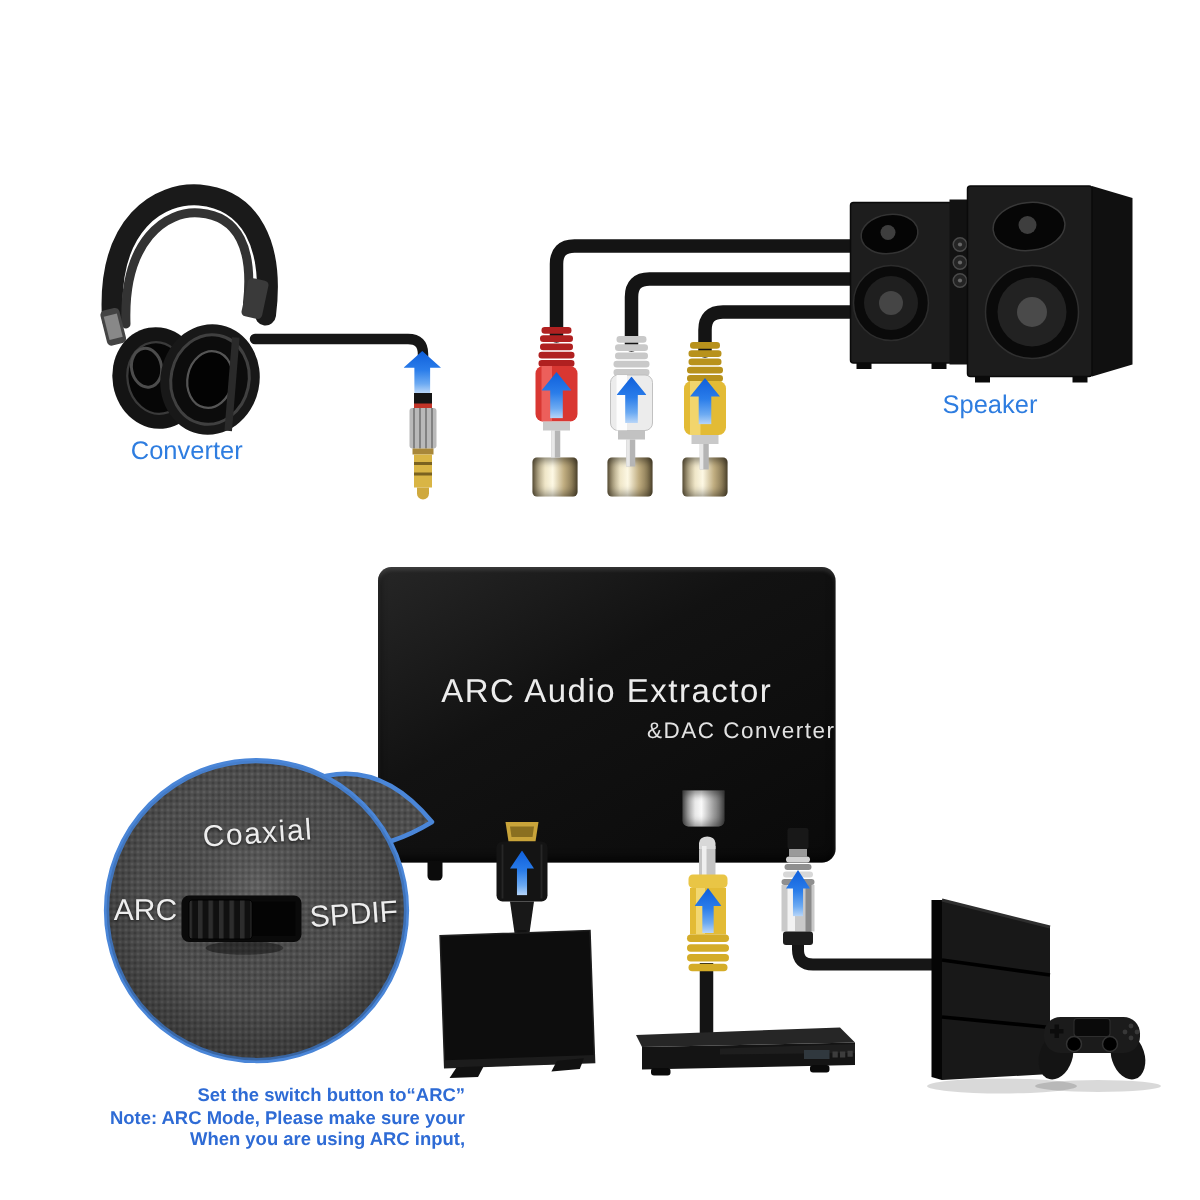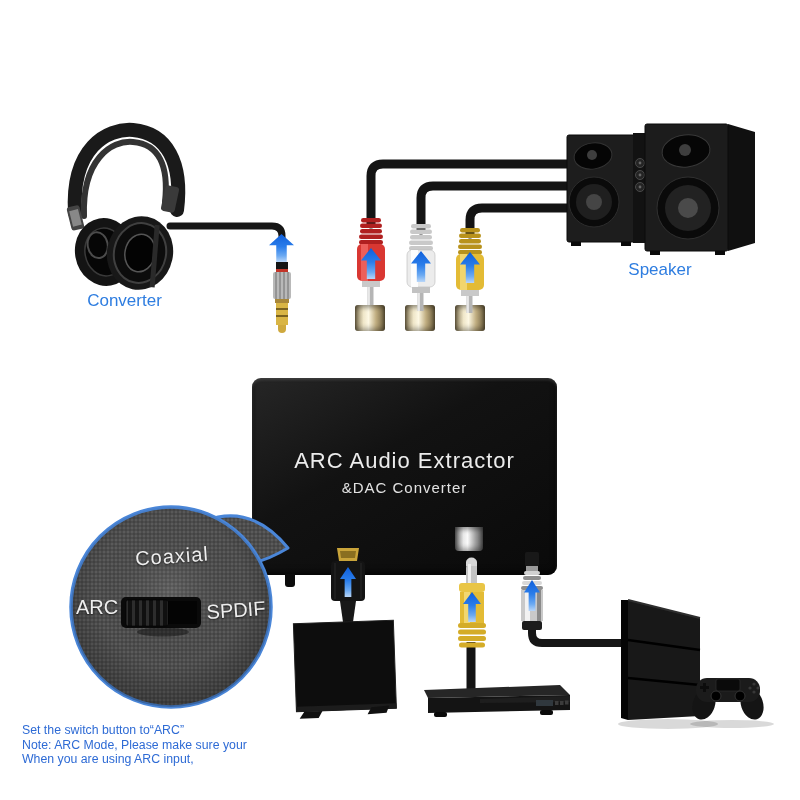--- a/index.html
+++ b/index.html
@@ -5,37 +5,37 @@
   html,body{margin:0;padding:0;background:#fff;}
   #canvas{position:relative;width:800px;height:800px;background:#ffffff;overflow:hidden;
           font-family:"Liberation Sans", sans-serif;}
   .abs{position:absolute;}
   
   .device{position:absolute;left:252px;top:330px;width:305px;height:197px;border-radius:9px;
           background:linear-gradient(150deg,#262626 0%,#121212 40%,#0a0a0a 100%);
           box-shadow:inset 0 2px 3px rgba(255,255,255,.14), inset 0 -3px 6px rgba(0,0,0,.7);margin-top:48px;}
   .device-title{position:absolute;left:0;right:0;top:70px;text-align:center;color:#ececec;
           font-size:22px;letter-spacing:1px;font-weight:400;}
-  .device-subtitle{position:absolute;left:0;right:0;top:101px;text-align:center;color:#e2e2e2;
+  .device-subtitle{position:absolute;left:0;right:0;top:101px;text-align:right;color:#e2e2e2;
           font-size:15px;letter-spacing:1px;font-weight:400;}
   .switch-tab{position:absolute;left:33px;bottom:-12px;width:10px;height:13px;background:#0b0b0b;
           border-radius:0 0 3px 3px;}
   
   .jack-f{position:absolute;width:30px;height:26px;border-radius:3px;
           background:linear-gradient(90deg,#7d6f4e 0%,#efe6c8 28%,#fdf8e4 45%,#c0ad80 70%,#6b5d3e 100%);
           box-shadow:inset 0 3px 4px rgba(0,0,0,.35), inset 0 -3px 5px rgba(0,0,0,.3);}
   .jack-f.silver{background:linear-gradient(90deg,#636363 0%,#e8e8e8 30%,#fafafa 45%,#9a9a9a 75%,#555 100%);
           border-radius:0 0 4px 4px;}
   
   .up-arrow{position:absolute;clip-path:polygon(50% 0%,100% 40%,71% 40%,71% 100%,29% 100%,29% 40%,0% 40%);
           background:linear-gradient(180deg,#0f5fdb 0%,#2a7dea 45%,#6caaf2 78%,#b9d6f8 100%);}
   
   .blue-label{position:absolute;text-align:center;color:#2e7de0;font-size:17px;font-weight:400;}
-  .note{position:absolute;left:22px;top:723px;width:288px;text-align:left;color:#2e6bd5;
-        font-size:12.3px;line-height:14.6px;font-weight:400;}
+  .note{position:absolute;left:22px;top:723px;width:288px;text-align:right;color:#2e6bd5;
+        font-size:12.3px;line-height:14.6px;font-weight:700;}
   .inset-text{position:absolute;color:#ededed;text-align:center;
         text-shadow:0 1px 2px rgba(0,0,0,.65);font-weight:400;}
 </style>
 </head>
 <body>
 
 <div id="canvas">
 
   <svg class="abs" style="left:0;top:0;" width="800" height="800" viewBox="0 0 800 800" fill="none">
     <path d="M170,226 L272,226 Q282,226 282,236 L282,262" stroke="#161616" stroke-width="7" stroke-linecap="round"></path>

